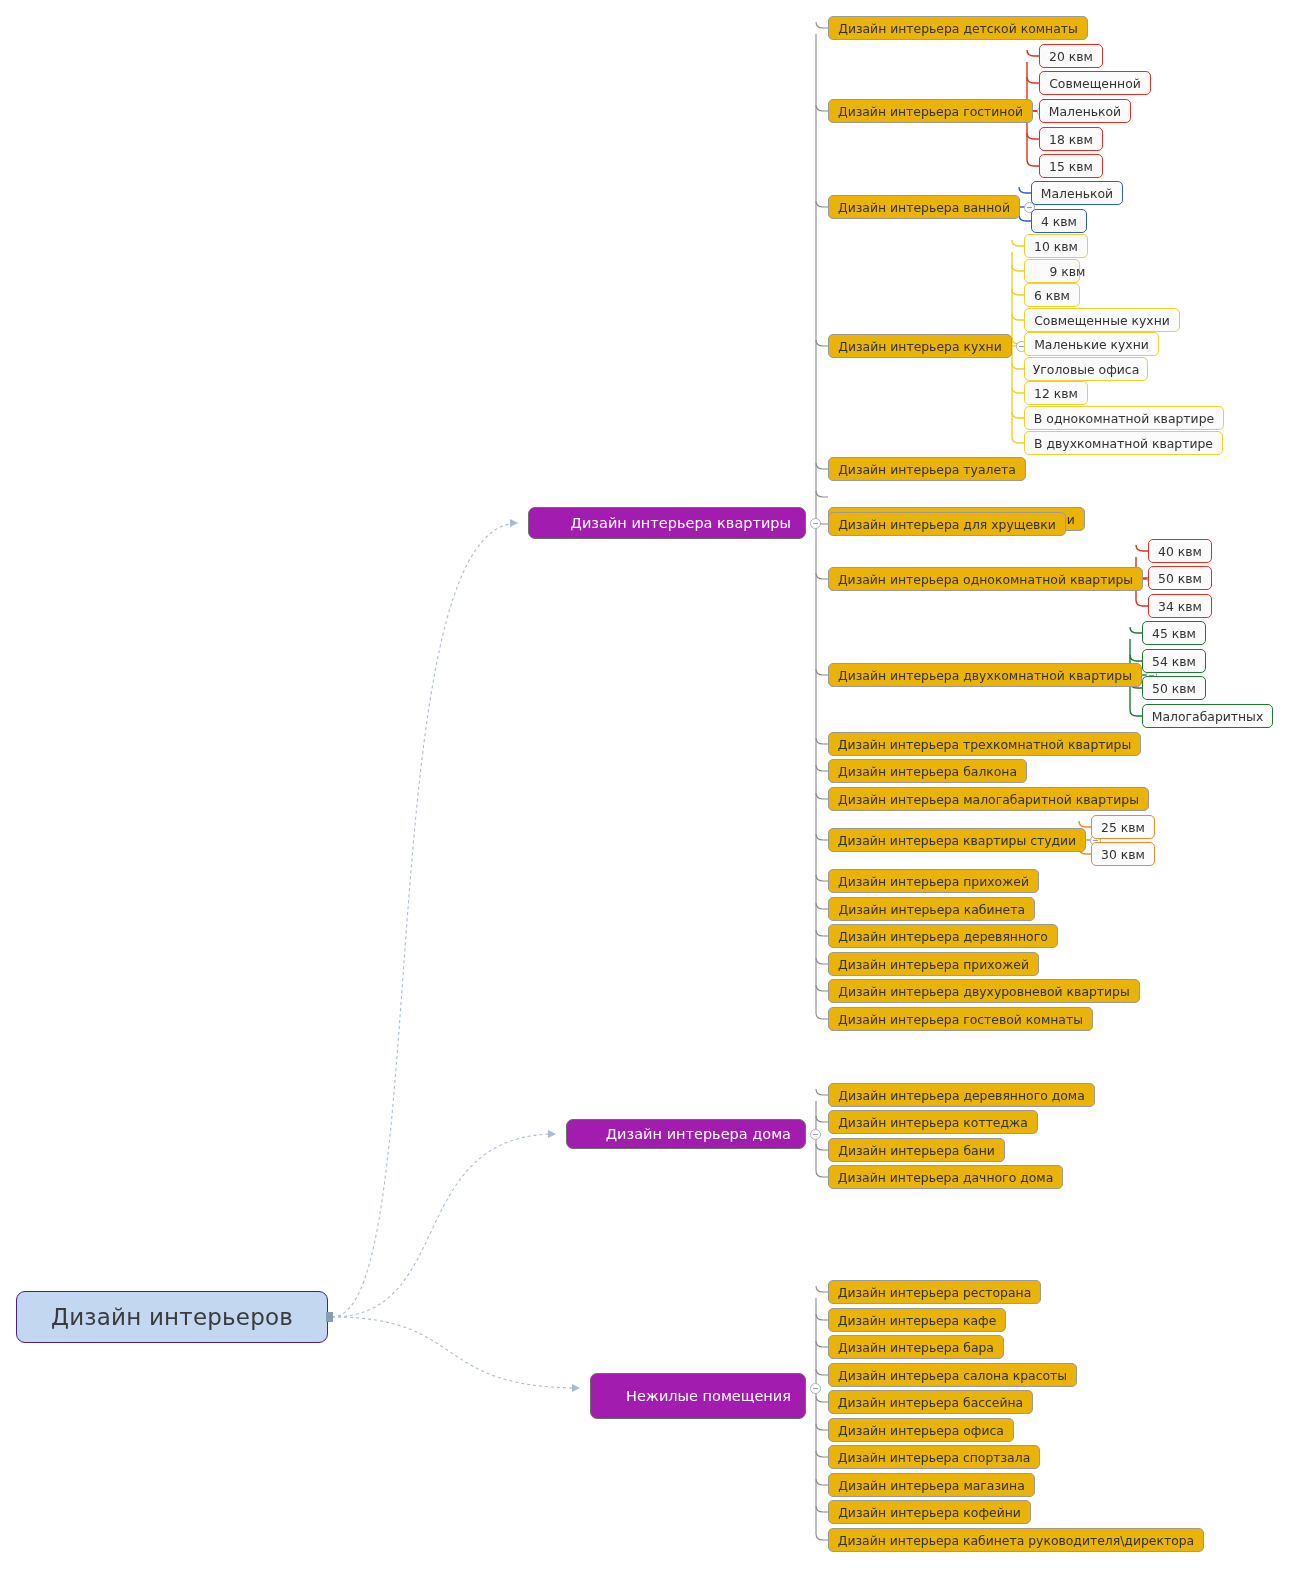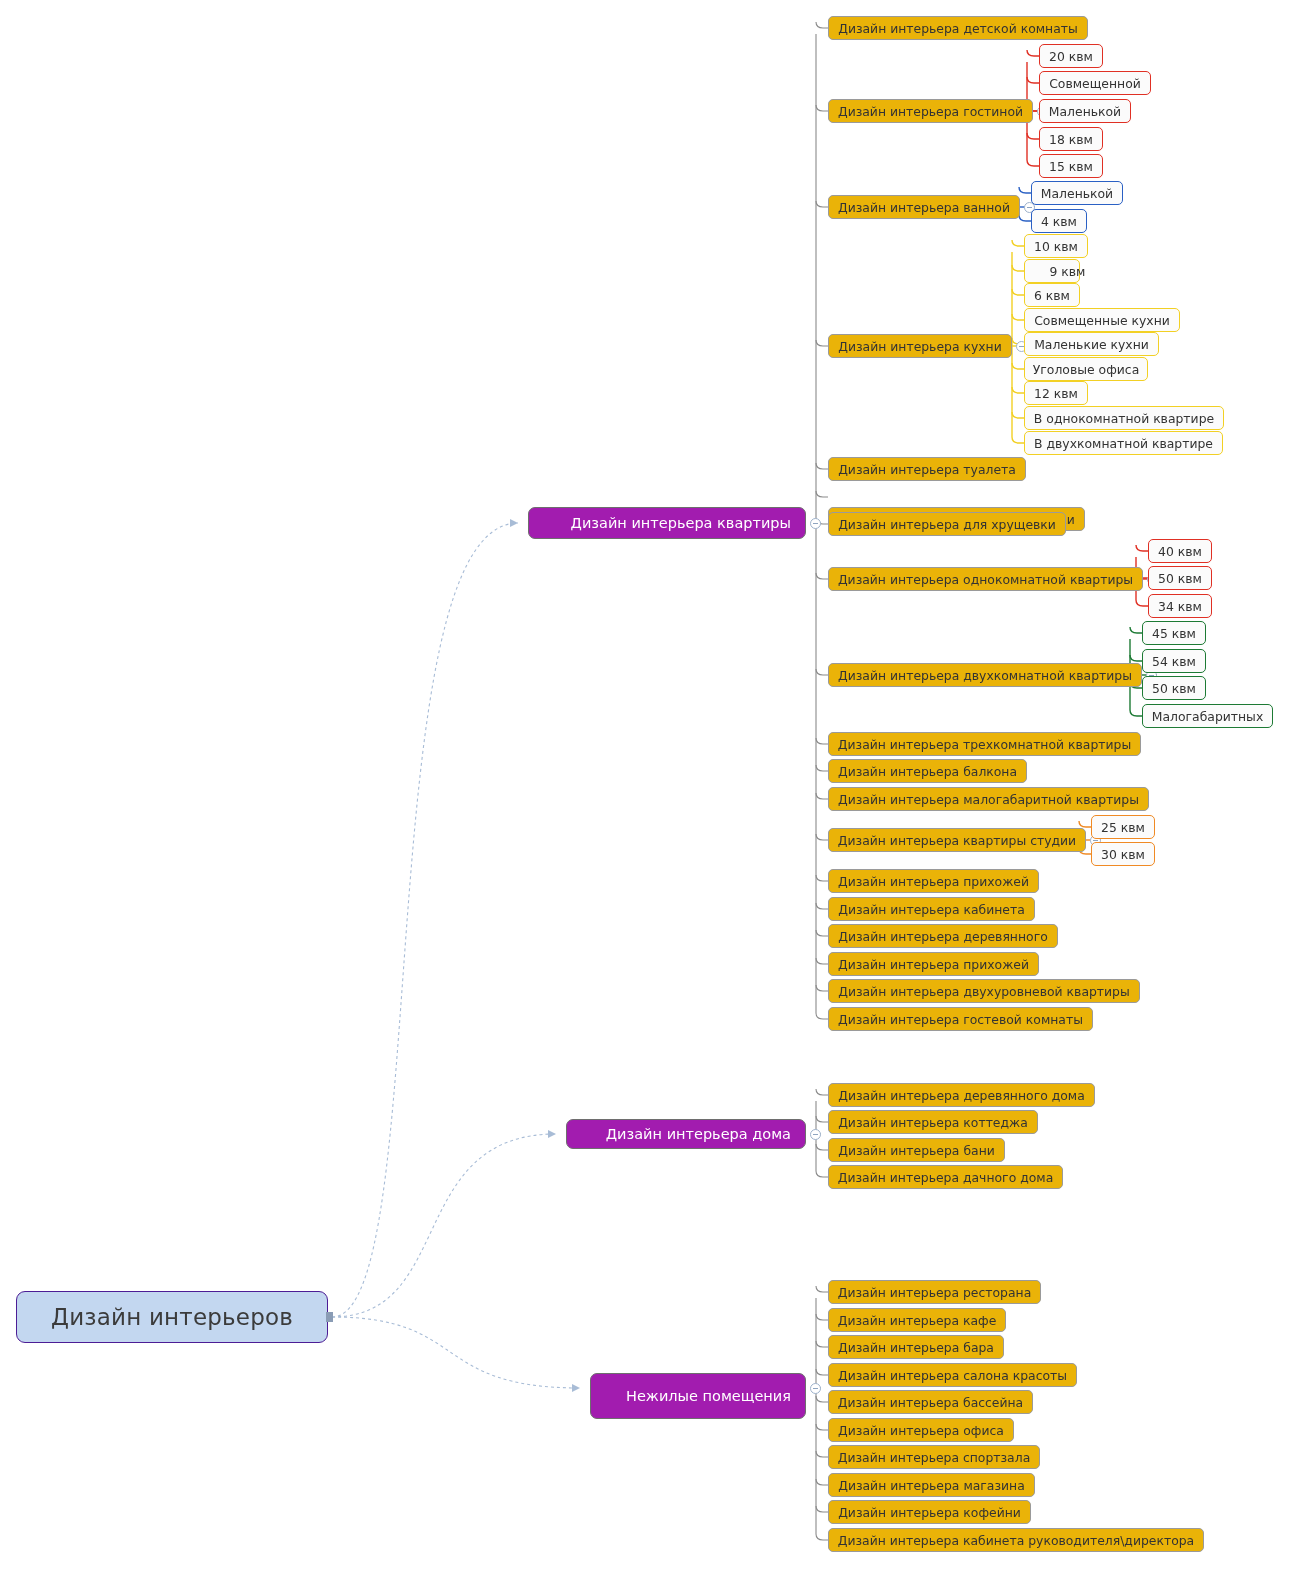--- a/index.html
+++ b/index.html
@@ -322,21 +322,21 @@
     <div class="toggle" style="left: 1090px; top: 834.5px;"></div>
     <div class="node l3 c-orange" style="left: 1091px; top: 815px; height: 24px; width: 64px;">
       <span>25 квм</span>
     </div>
     <div class="node l3 c-orange" style="left: 1091px; top: 842px; height: 24px; width: 64px;">
       <span>30 квм</span>
     </div>
     <div class="node l2" style="left: 828px; top: 869px; height: 24px; width: 211px;">
       <span>Дизайн интерьера прихожей</span>
     </div>
-    <div class="node l2" style="left: 828px; top: 897px; height: 24px; width: 207px;">
+    <div class="node l2" style="left: 828px; top: 897px; height: 24px; width: 207px; justify-content: flex-end;">
       <span>Дизайн интерьера кабинета</span>
     </div>
     <div class="node l2" style="left: 828px; top: 924px; height: 24px; width: 230px;">
       <span>Дизайн интерьера деревянного</span>
     </div>
     <div class="node l2" style="left: 828px; top: 952px; height: 24px; width: 211px;">
       <span>Дизайн интерьера прихожей</span>
     </div>
     <div class="node l2" style="left: 828px; top: 979px; height: 24px; width: 312px;">
       <span>Дизайн интерьера двухуровневой квартиры</span>

